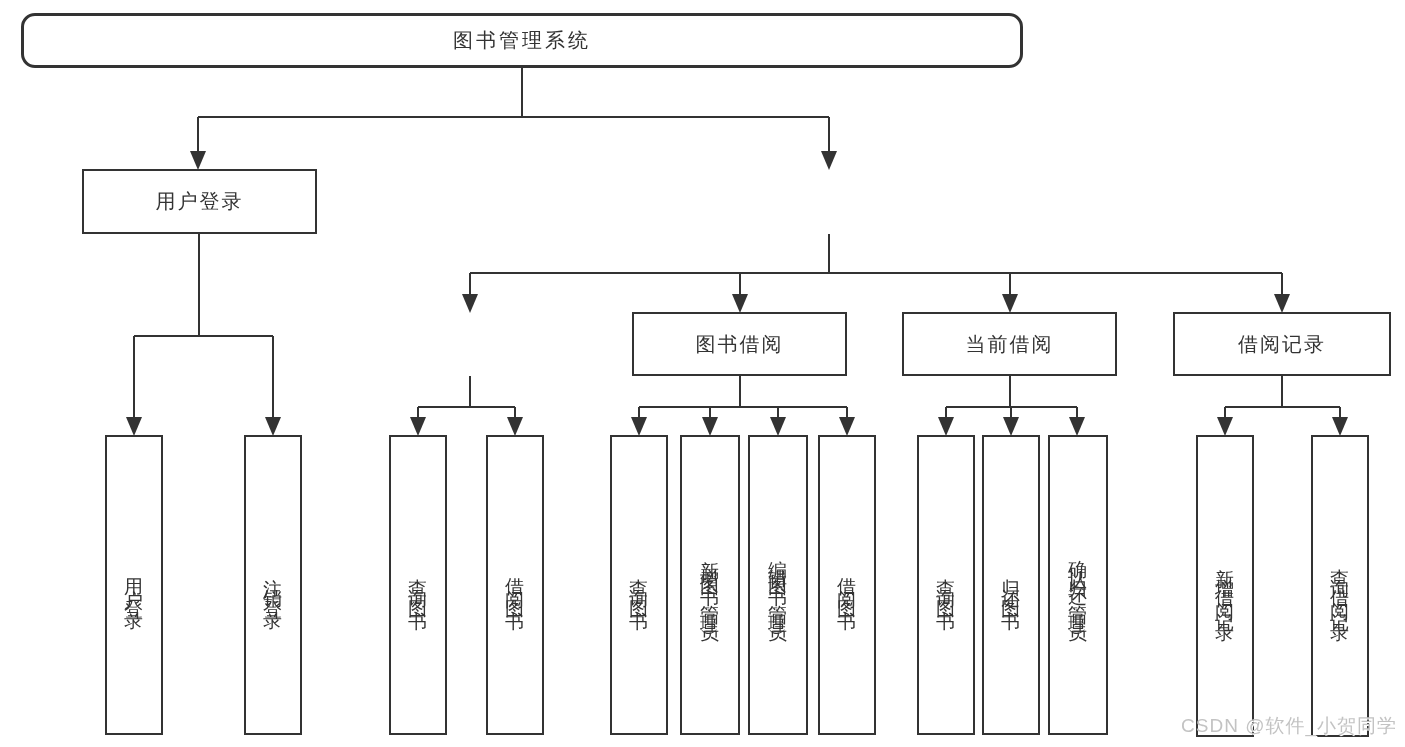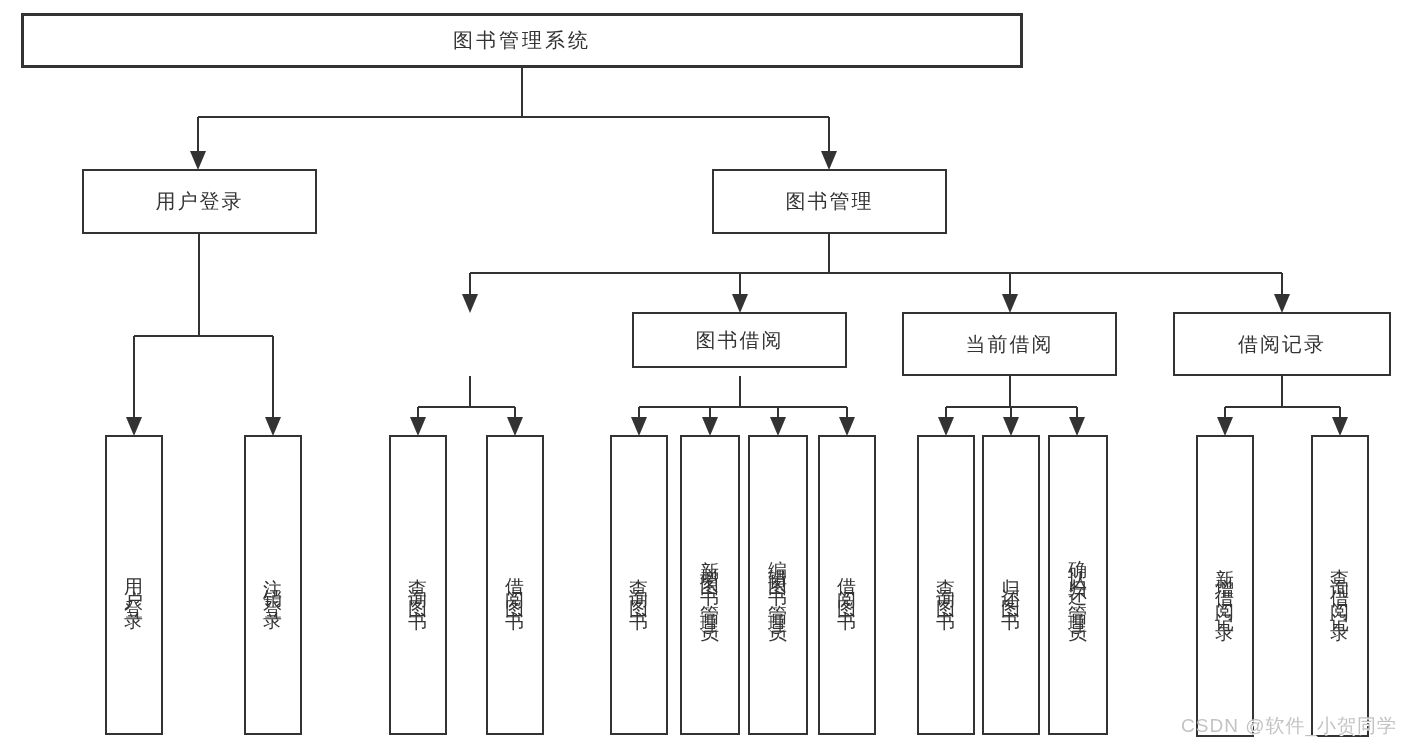--- a/index.html
+++ b/index.html
@@ -14,21 +14,21 @@
   .node{
     position:absolute;
     box-sizing:border-box;
     background:#ffffff;
     border:2px solid #333333;
     color:#333333;
     display:flex;align-items:center;justify-content:center;
     text-align:center;
   }
   .hnode{font-size:20px;letter-spacing:2px;}
-  .rootnode{border-width:3px;font-size:20px;letter-spacing:3px;}
+  .rootnode{border-width:3px;font-size:20px;letter-spacing:3px;border-radius:14px;}
   .vnode{font-size:19px;}
   .vnode .vtext{
     writing-mode:vertical-rl;
     text-orientation:mixed;
     letter-spacing:11px;
     line-height:1;
     white-space:nowrap;
   }
   .vnode.dense .vtext{letter-spacing:9px;}
   .watermark{
@@ -112,25 +112,22 @@
     </g>
   </svg>
 
   <div class="node rootnode" style="left:21px;top:13px;width:1002px;height:55px">
     <span>图书管理系统</span>
   </div>
 
   <div class="node hnode" style="left:82px;top:169px;width:235px;height:65px">
     <span>用户登录</span>
   </div>
-  <div class="node hnode" style="left:712px;top:169px;width:235px;height:65px">
-    <span>图书管理</span>
-  </div>
 
-  <div class="node hnode" style="left:632px;top:312px;width:215px;height:56px">
+  <div class="node hnode" style="left:632px;top:312px;width:215px;height:64px">
     <span>图书借阅</span>
   </div>
   <div class="node hnode" style="left:1173px;top:312px;width:218px;height:64px">
     <span>借阅记录</span>
   </div>
   <div class="node hnode" style="left:902px;top:312px;width:215px;height:64px">
     <span>当前借阅</span>
   </div>
 
   <div class="node vnode" style="left:105px;top:435px;width:58px;height:300px">

